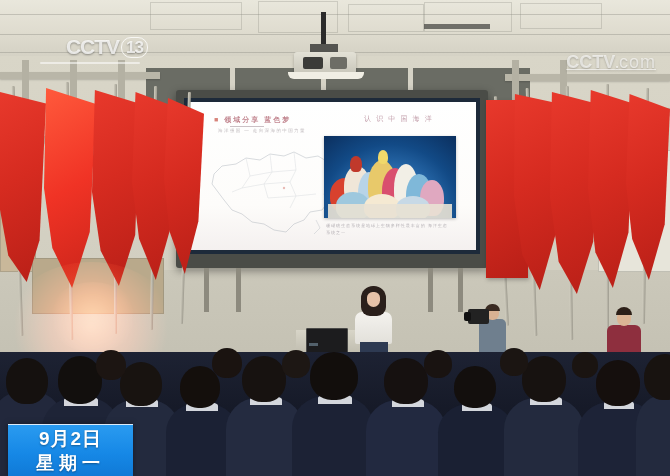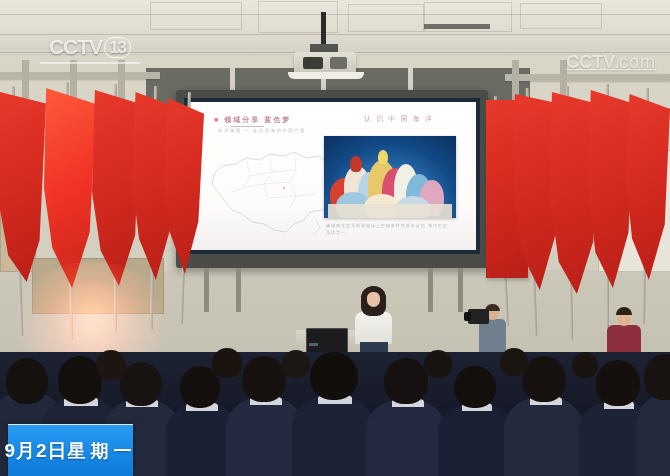--- a/index.html
+++ b/index.html
@@ -160,21 +160,21 @@
     background:linear-gradient(#1d2233 0%,#161a28 45%,#10131d 100%);
   }
   .head{position:absolute;border-radius:50% 50% 45% 45%;}
   .shoulder{position:absolute;border-radius:40% 40% 0 0;}
   .collar{position:absolute;background:#e8eaee;border-radius:40% 40% 0 0;opacity:.9;}
 
   
   .logo-cctv13{
     position:absolute;left:32px;top:36px;width:116px;height:46px;
     color:rgba(255,255,255,.78);text-shadow:0 1px 2px rgba(0,0,0,.35);
-    text-align:center;user-select:none;
+    text-align:right;user-select:none;
   }
   .logo-main{font-size:21px;font-weight:bold;letter-spacing:-1px;line-height:22px;}
   .logo-13{
     display:inline-block;border:1.6px solid rgba(255,255,255,.78);
     border-radius:10px;padding:0 4px;margin-left:2px;font-size:17px;line-height:19px;
     vertical-align:1px;
   }
   .logo-sub{font-size:12px;letter-spacing:6px;margin-top:1px;font-weight:bold;}
   .logo-underline{
     position:absolute;left:8px;top:26px;width:100px;height:1.5px;
@@ -186,21 +186,21 @@
     color:rgba(255,255,255,.62);text-shadow:0 1px 2px rgba(0,0,0,.22);user-select:none;text-decoration:underline;
   }
   .wm-cctvcom .dot{font-size:13px;}
   .wm-cctvcom .com{font-weight:normal;letter-spacing:1px;}
 
   .date-box{
     position:absolute;left:8px;top:424px;width:125px;height:52px;
     background:linear-gradient(#2a9bf0 0%,#1688e6 55%,#0f79d6 100%);
     border-top:1.5px solid rgba(255,255,255,.85);
     box-shadow:0 0 6px rgba(0,0,0,.35);
-    display:flex;flex-direction:row;align-items:center;justify-content:center;
+    display:flex;flex-direction:column;align-items:center;justify-content:center;
   }
   .date-line{
     color:#fff;font-weight:bold;font-size:19px;line-height:24px;letter-spacing:1px;
     text-shadow:0 1px 2px rgba(0,0,0,.35);white-space:nowrap;
   }
   .date-line.small{font-size:18px;letter-spacing:5px;}
 </style>
 </head>
 <body>
 

